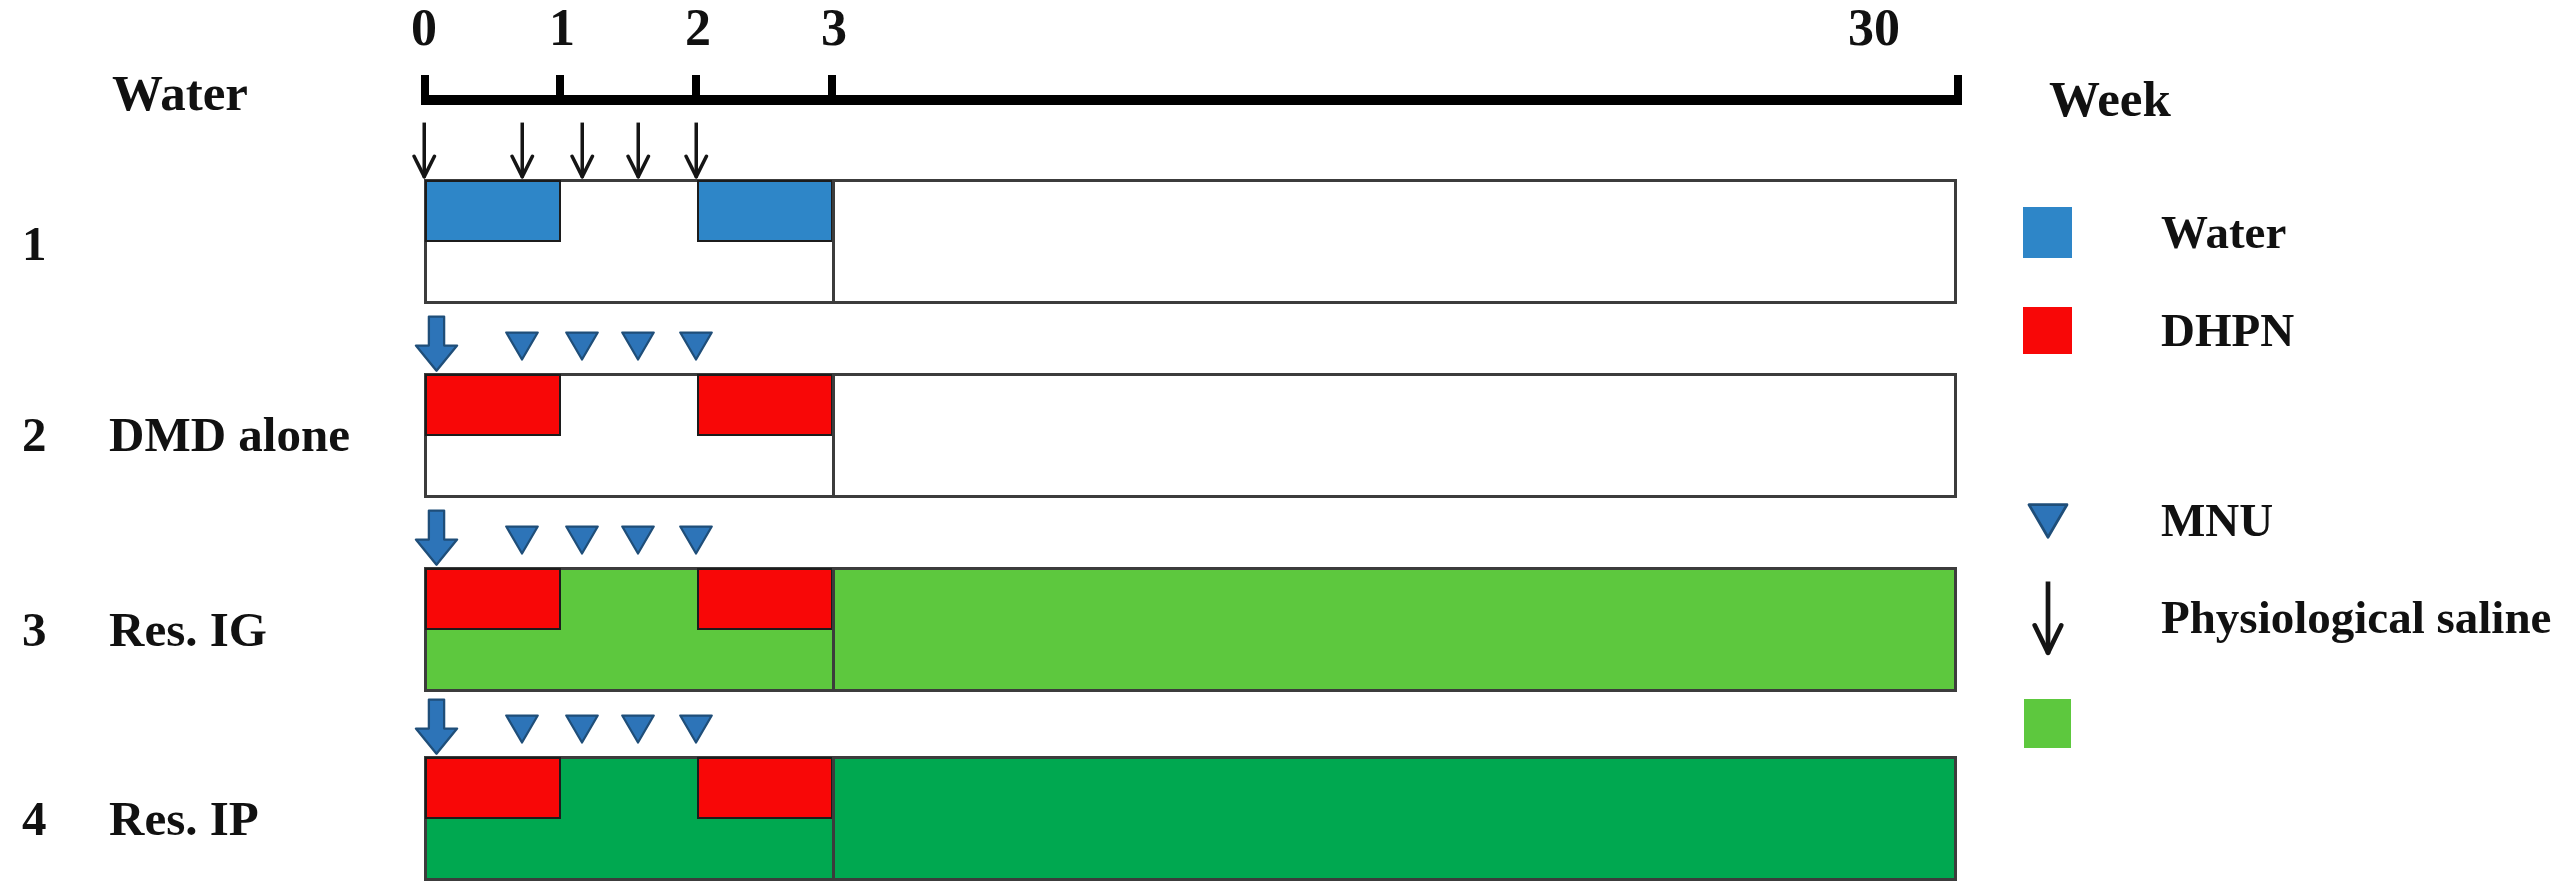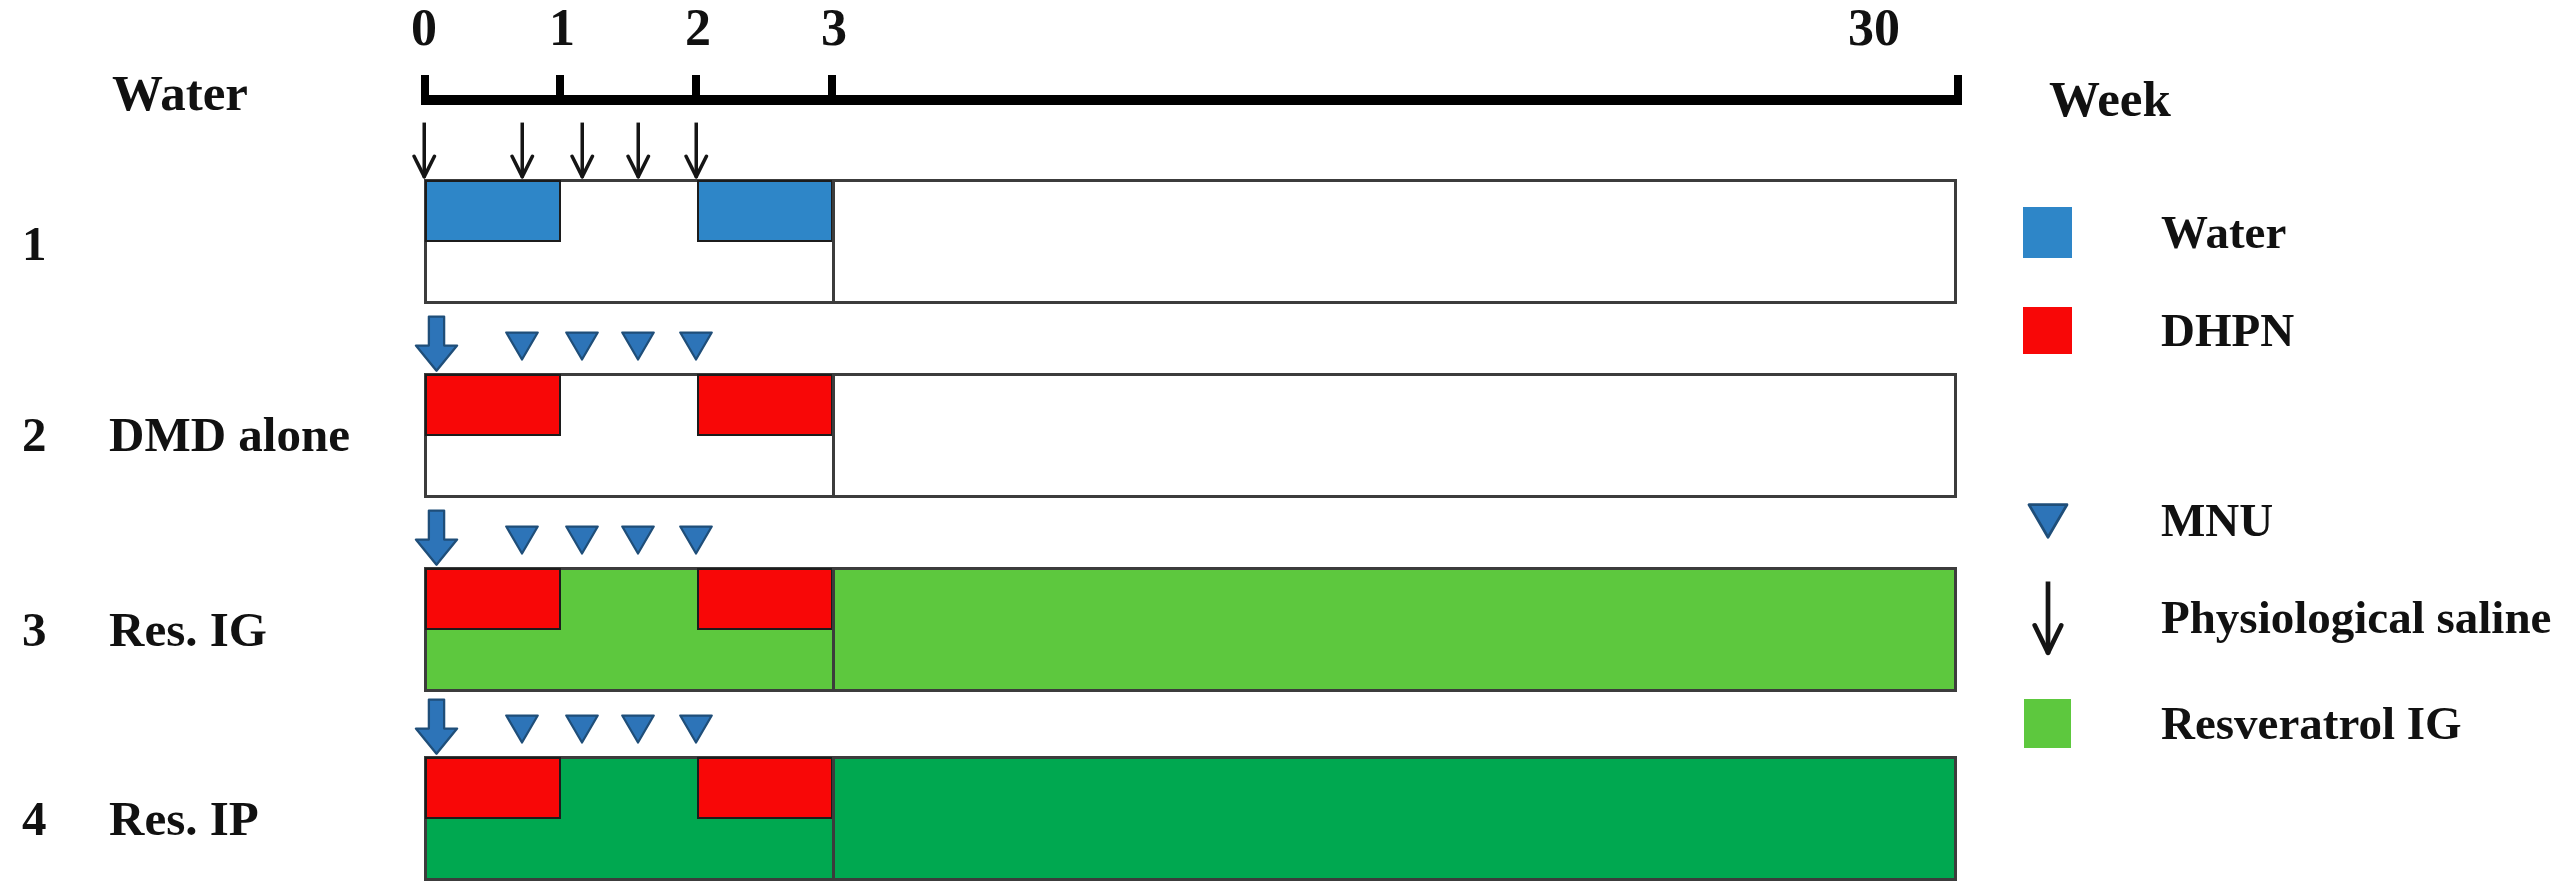--- a/index.html
+++ b/index.html
@@ -272,17 +272,16 @@
         <line x1="23" y1="95" x2="6" y2="60" stroke="var(--saline)" stroke-width="6" stroke-linecap="round"></line>
         <line x1="23" y1="95" x2="40" y2="60" stroke="var(--saline)" stroke-width="6" stroke-linecap="round"></line>
       </svg>
     </div>
     <span class="legend-label">Physiological saline</span>
   </div>
   <div class="legend-item li5">
     <div class="mk">
         <div class="sw sw-ig"></div>
       </div>
-    <span class="legend-label">Resveratrol IG</span>
   </div>
 
 </div>
 
 
 </body></html>

